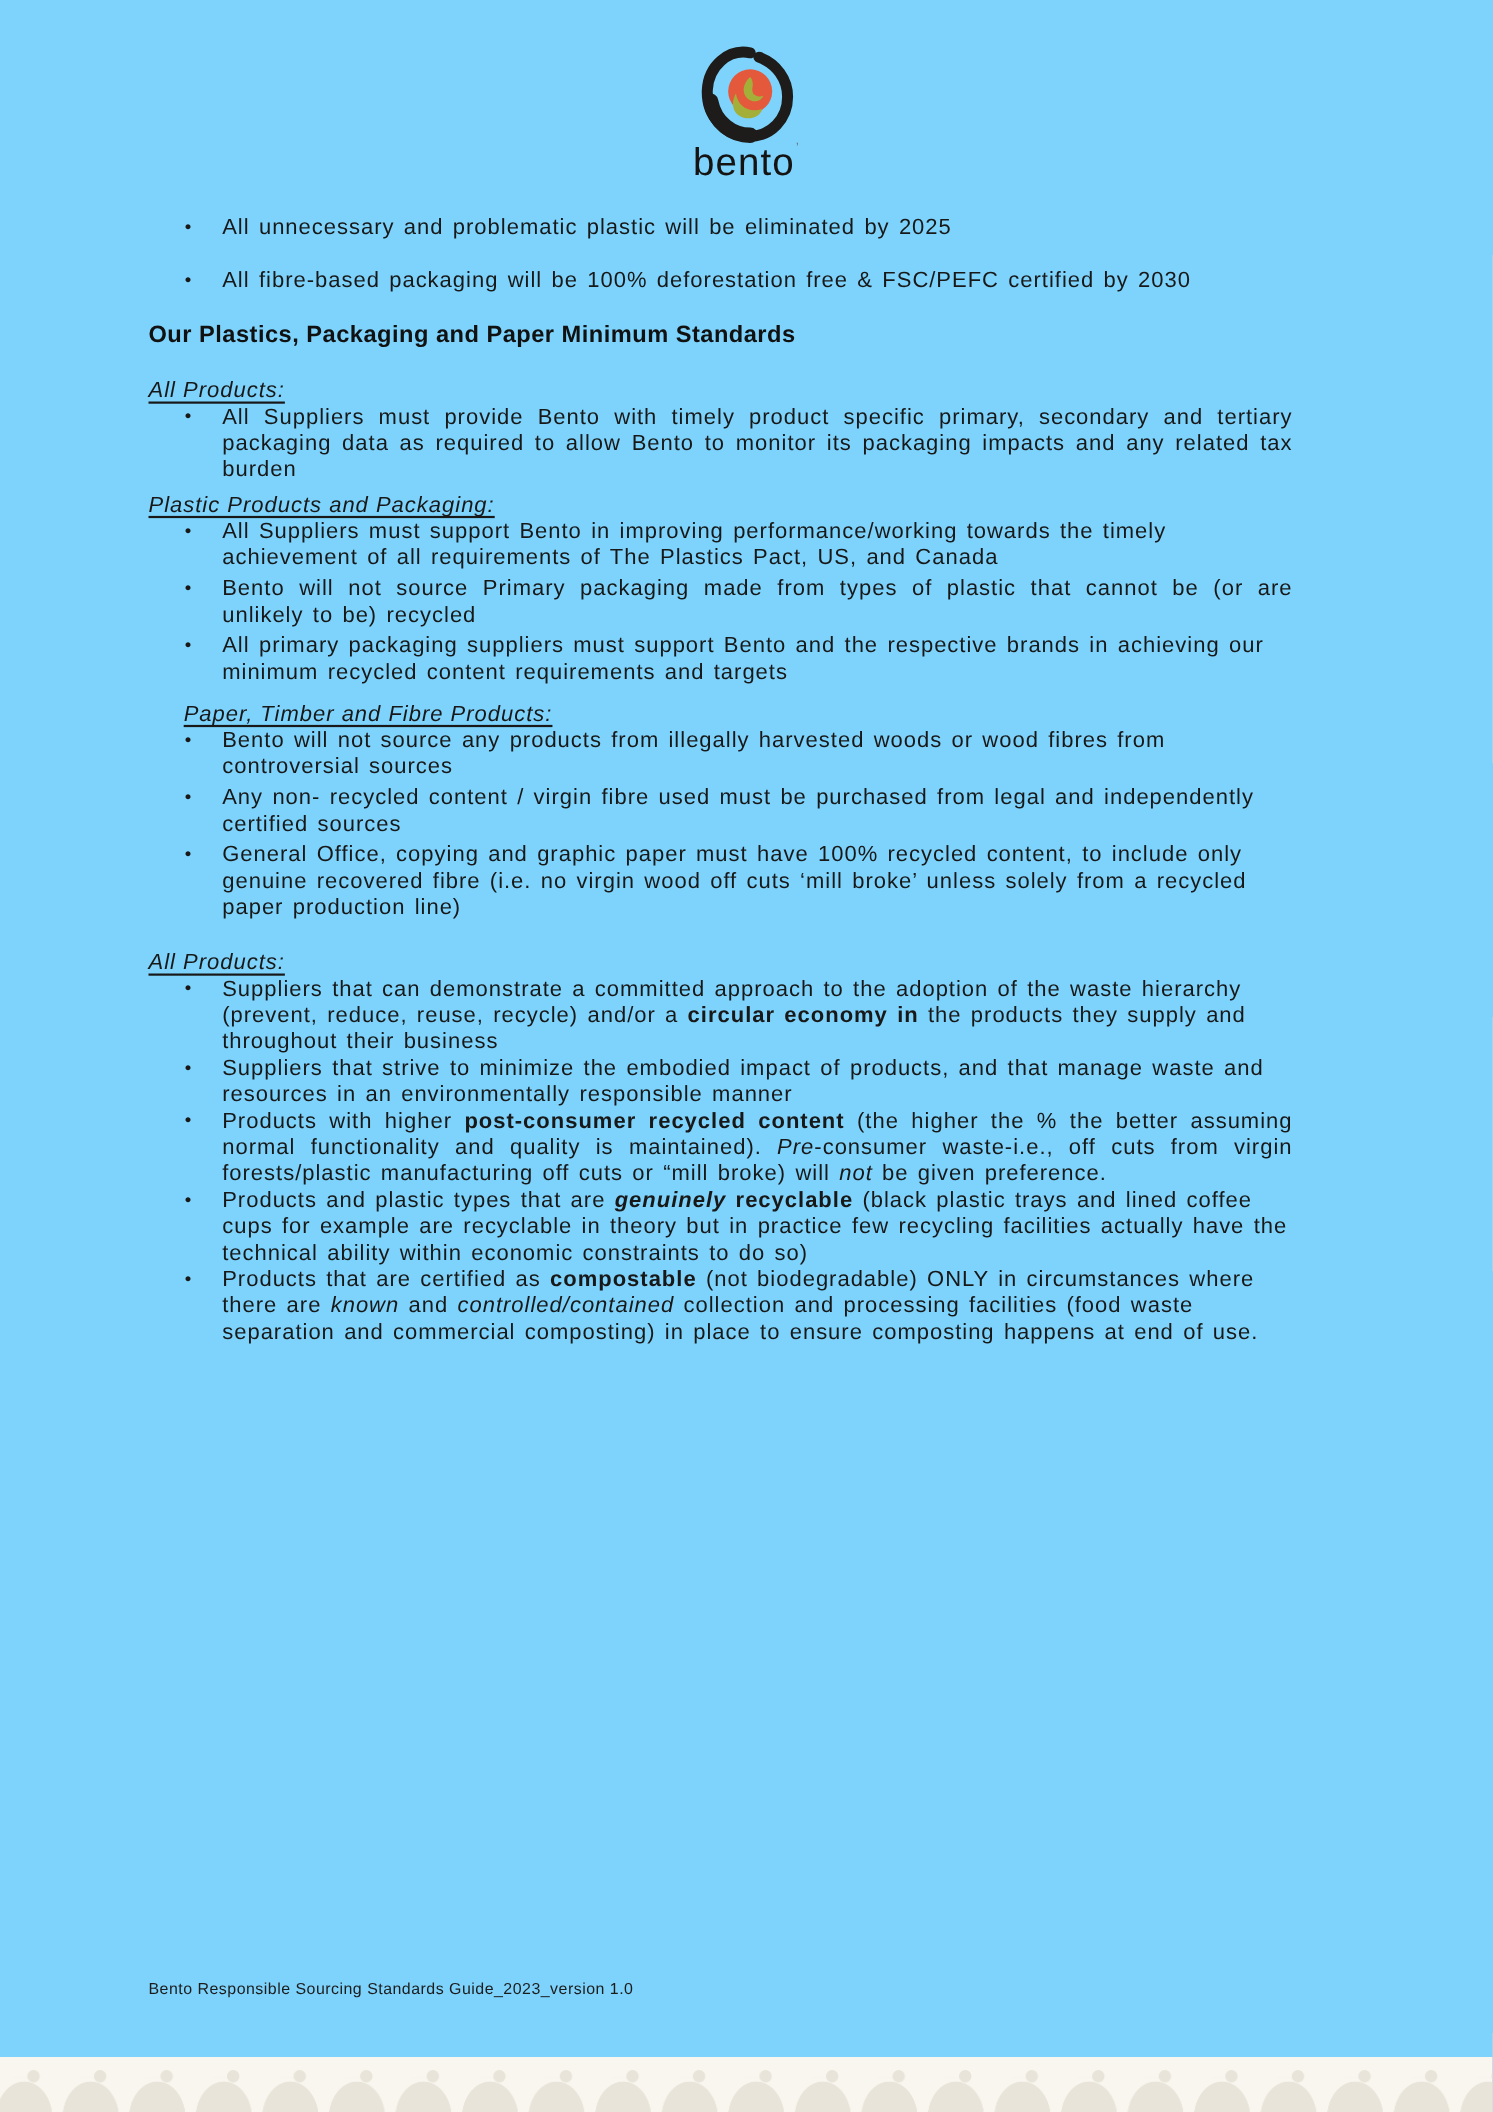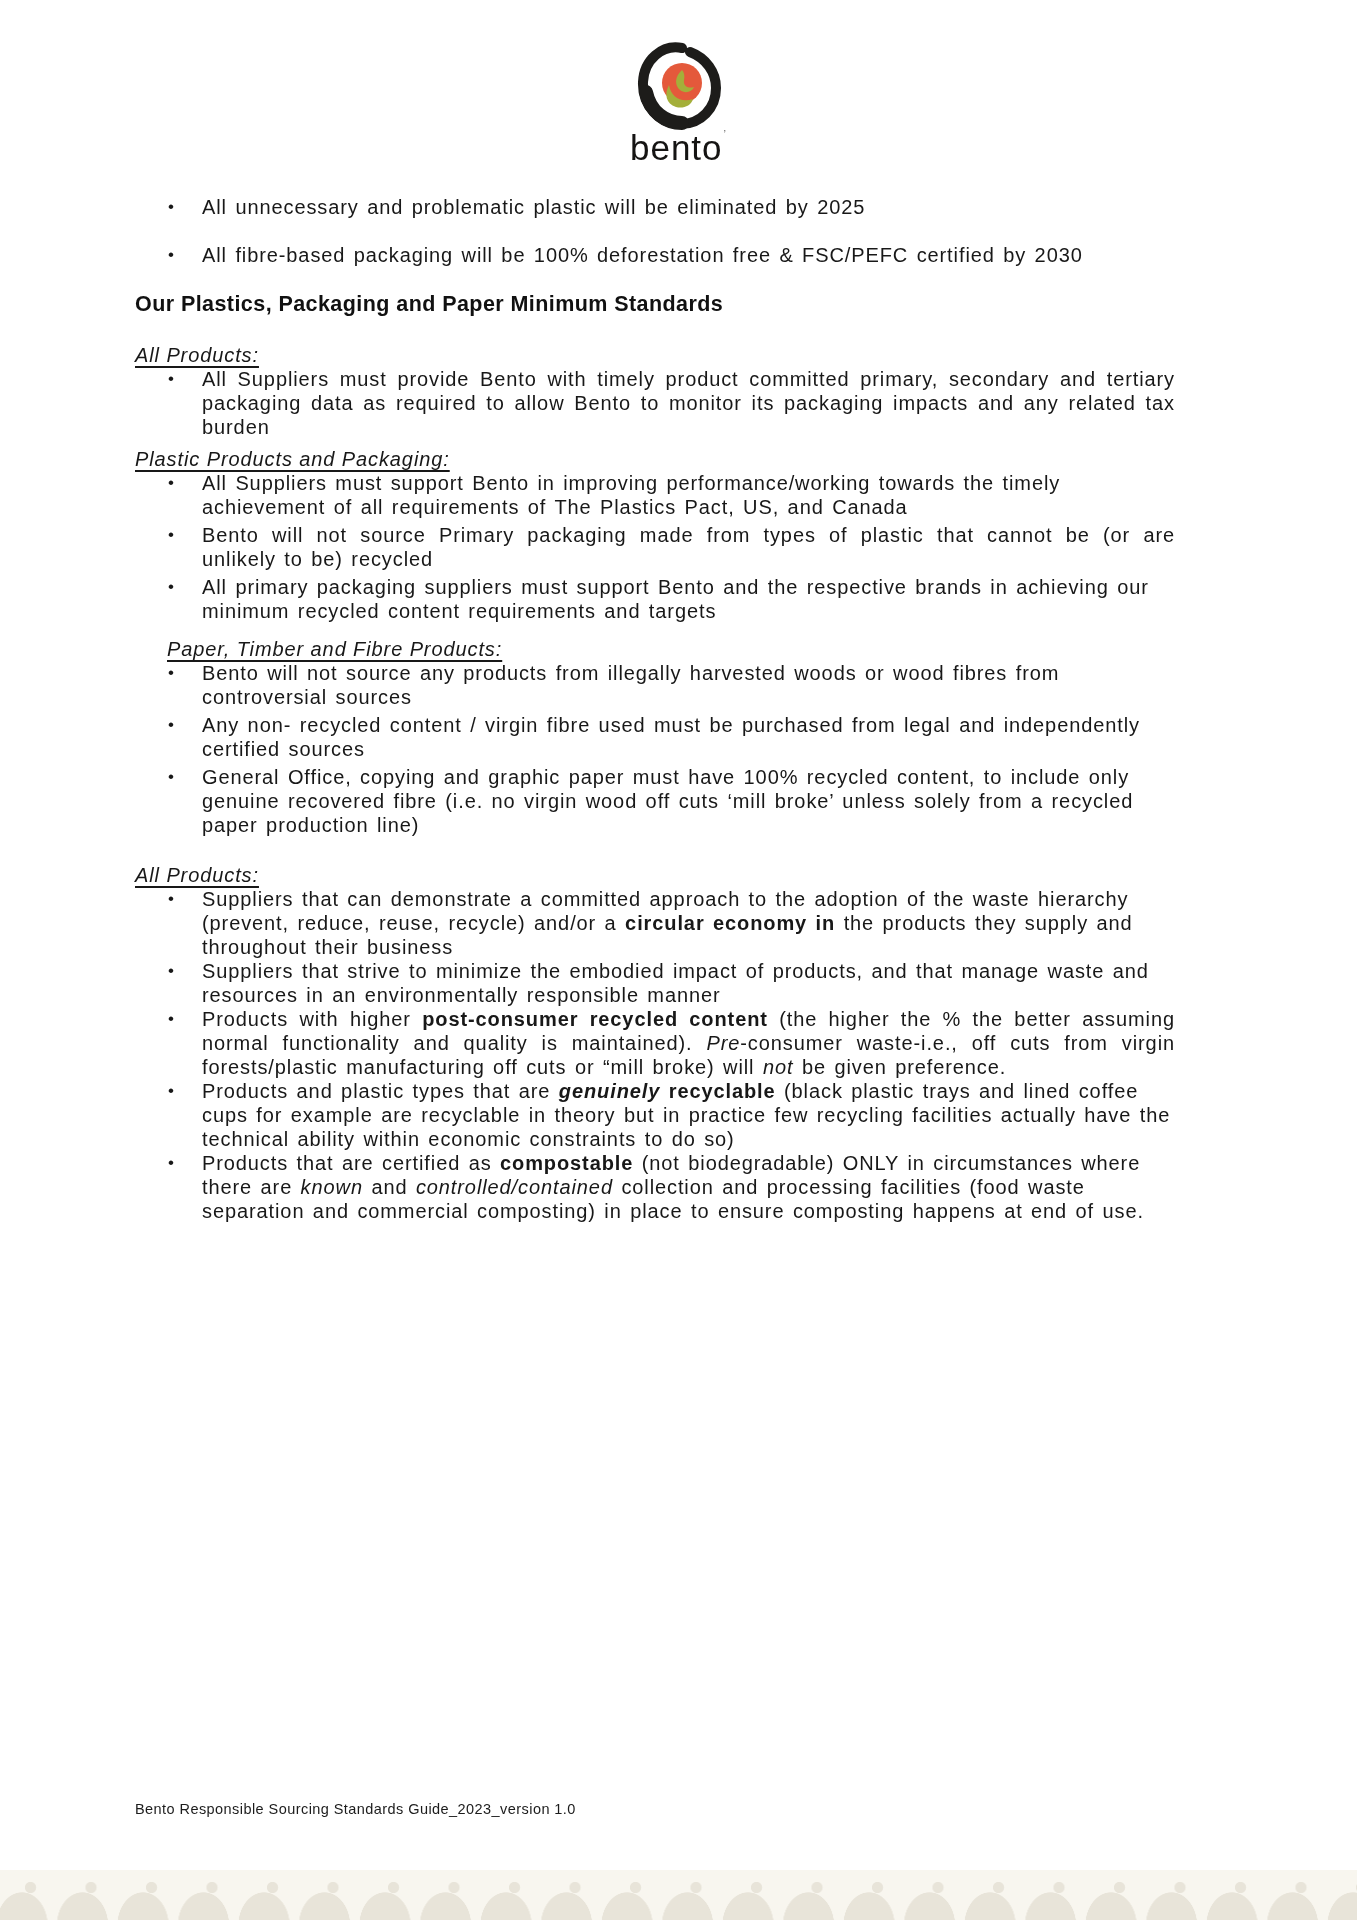--- a/index.html
+++ b/index.html
@@ -1,20 +1,20 @@
 <!DOCTYPE html>
 <html><head>
 <meta charset="utf-8">
 <style>
   html,body { margin:0; padding:0; background:#d8d8d8; }
   .page {
     position:relative;
     width:1357px; height:1920px;
     margin:0 auto;
-    background:#ffffff;
+    background:#7dd3fc;
     overflow:hidden;
     font-family:"Liberation Sans", sans-serif;
     color:#181818;
   }
 
   
   .logo-wrap { padding-top:40px; text-align:center; }
   .logo-ring { display:block; margin:0 auto; }
   .brand-line { margin-top:-4px; font-size:35px; letter-spacing:1px; color:#151413; font-weight:400; }
   .brand-line .tm { font-size:11px; vertical-align:22px; color:#6a6a6a; margin-left:1px; }
@@ -100,21 +100,21 @@
         <div class="bt">All fibre-based packaging will be 100% deforestation free &amp; FSC/PEFC certified by 2030</div>
       </li>
     </ul>
 
     <h1 class="doc-h h-standards">Our Plastics, Packaging and Paper Minimum Standards</h1>
 
     <div class="subhead mt26">All Products:</div>
     <ul class="bullets mt26">
       <li class="just">
         <span class="bm">•</span>
-        <div class="bt">All Suppliers must provide Bento with timely product committed primary, secondary and tertiary packaging data as required to allow Bento to monitor its packaging impacts and any related tax burden</div>
+        <div class="bt">All Suppliers must provide Bento with timely product specific primary, secondary and tertiary packaging data as required to allow Bento to monitor its packaging impacts and any related tax burden</div>
       </li>
     </ul>
 
     <div class="subhead mt24">Plastic Products and Packaging:</div>
     <ul class="bullets spaced mt24">
       <li>
         <span class="bm">•</span>
         <div class="bt">All Suppliers must support Bento in improving performance/working towards the timely achievement of all requirements of The Plastics Pact, US, and Canada</div>
       </li>
       <li class="just">

